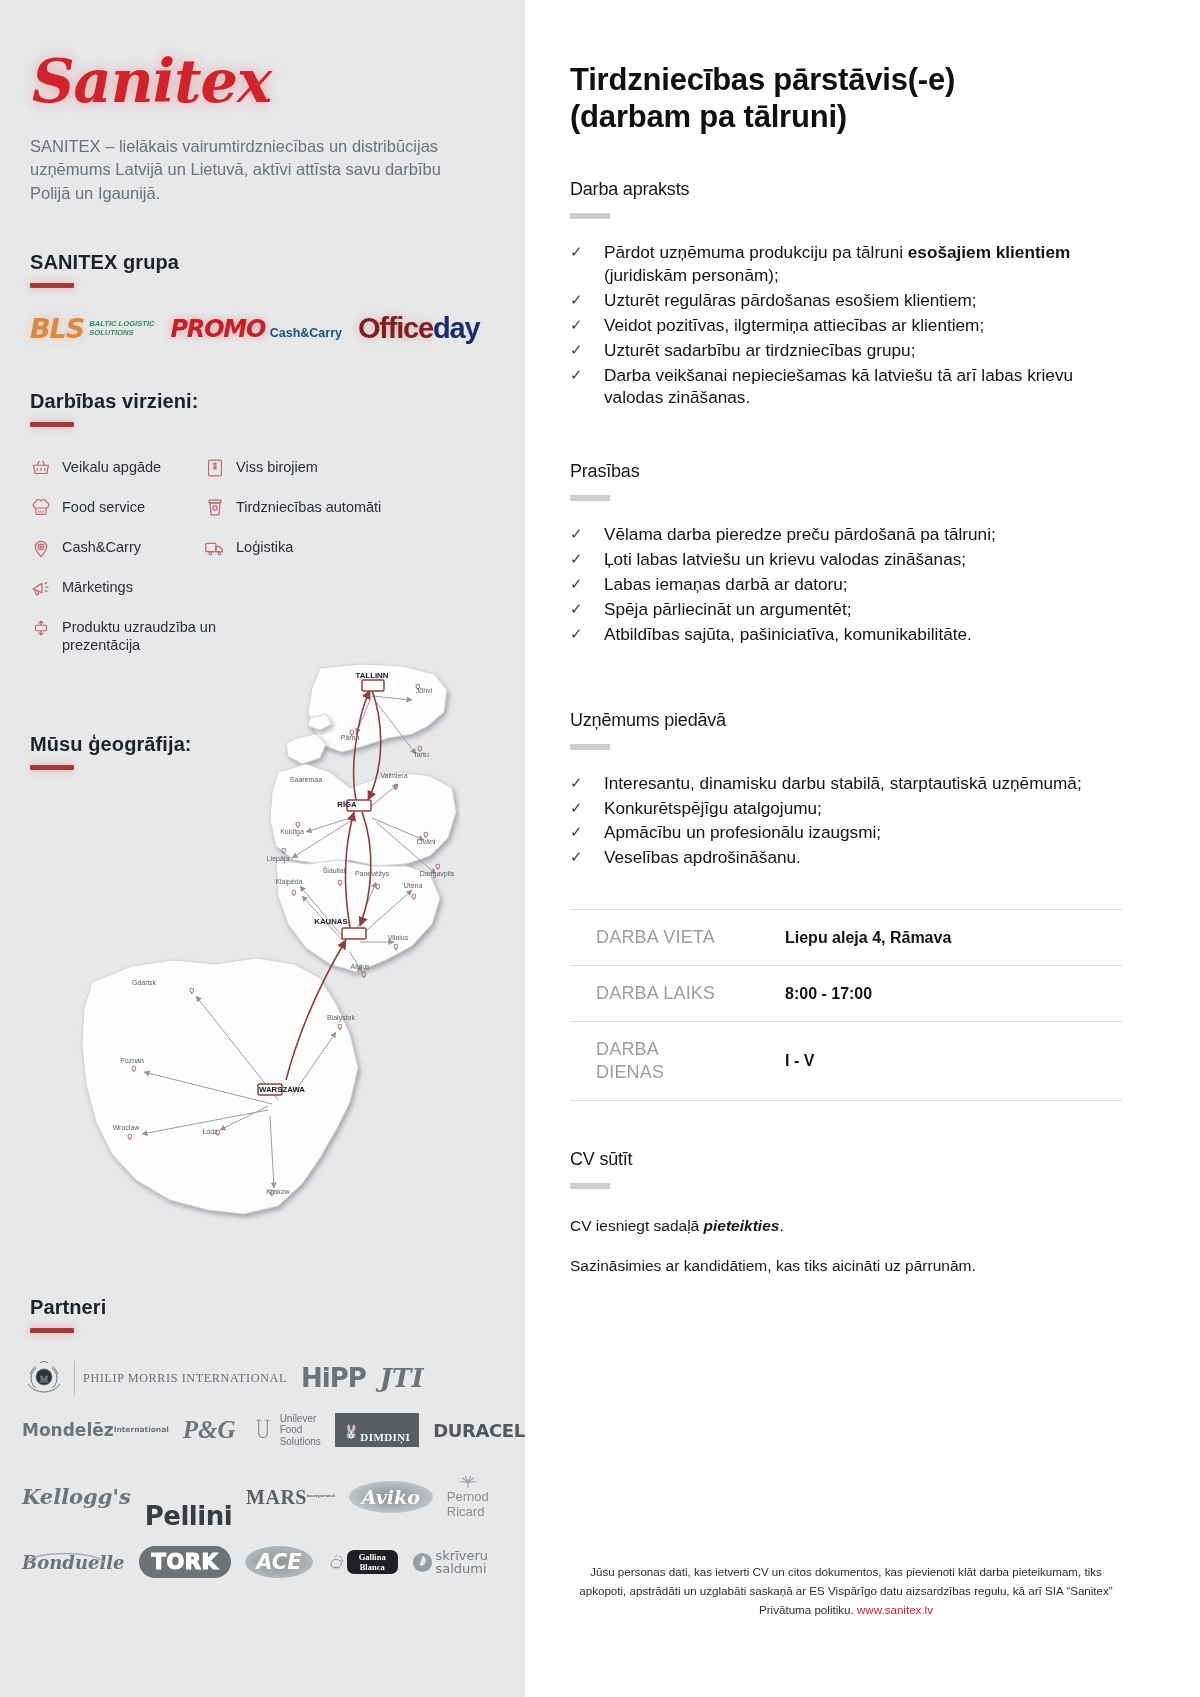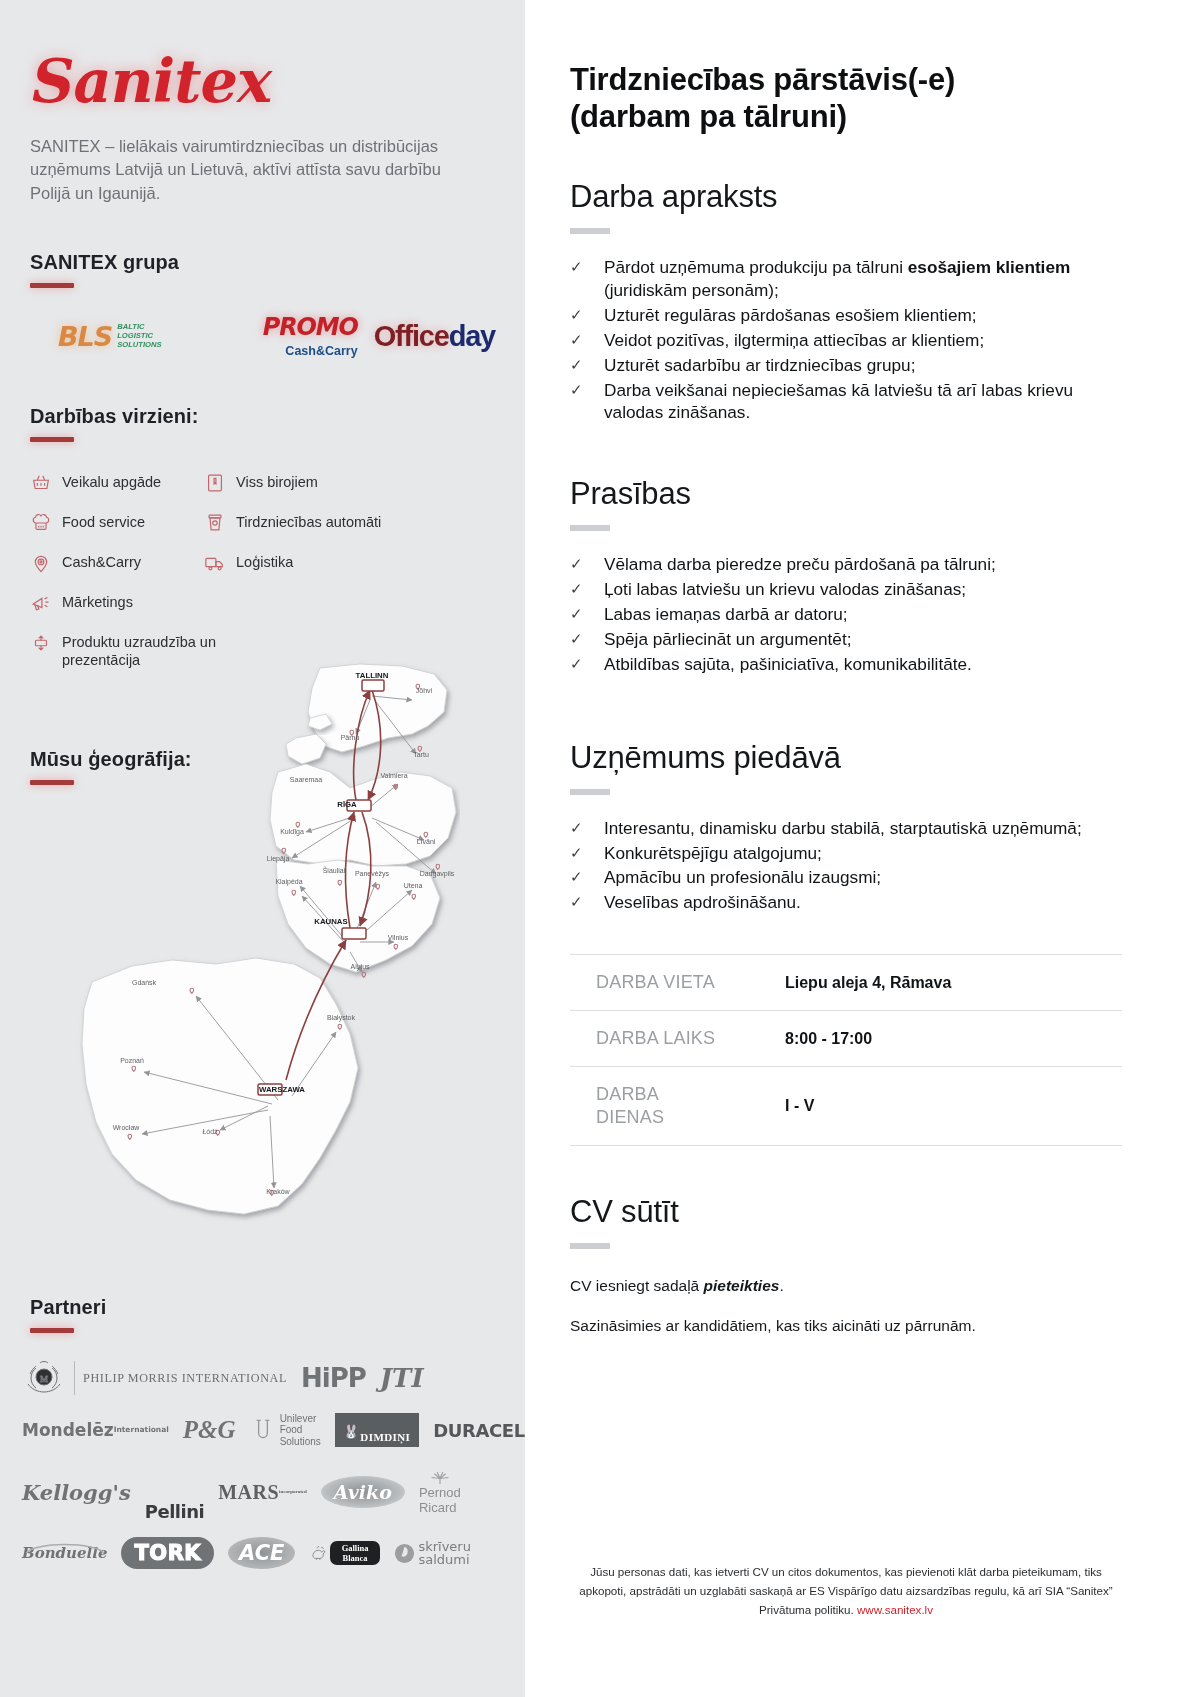--- a/index.html
+++ b/index.html
@@ -37,21 +37,21 @@
     font-size: 20px; font-weight: bold; color: #1e2125;
     margin-top: 46px; letter-spacing: .1px;
   }
   .rule {
     width: 44px; height: 5px; background: #a33b3b; border-radius: 1px;
     margin-top: 9px;
     box-shadow: 0 0 8px rgba(230,80,80,.45);
   }
   .emp-row { display: flex; align-items: center; gap: 10px; margin-top: 17px; }
   .emp-row .txt { font-size: 13.5px; color: #2c2f33; }
-  .grp-logos { display: flex; align-items: center; gap: 16px; margin-top: 25px; margin-left: 28px; }
+  .grp-logos { display: flex; align-items: center; gap: 16px; margin-top: 25px; }
   .bls { display:flex; align-items:center; gap:5px; }
   .bls .b1 {
     font-family: "DejaVu Sans", sans-serif; font-weight: bold; font-style: italic;
     font-size: 27px; color: #d98943; letter-spacing: -1px;
     text-shadow: 0 0 9px rgba(235,160,90,.5);
   }
   .bls .b2 { font-size: 7.6px; font-weight: bold; font-style: italic; color: #2f8f5f; line-height: 1.15; }
   .promo { text-align: right; }
   .promo .p1 {
     font-family: "DejaVu Sans", sans-serif; font-weight: bold; font-style: italic;
@@ -94,28 +94,28 @@
   .mondelez { font-family: "DejaVu Sans", sans-serif; font-weight: bold; font-size: 17px; color: #6f7376; line-height: .95; text-align:center;}
   .mondelez span { display:block; font-size: 7.5px; font-weight: bold; }
   .pg { font-family: "Liberation Serif", serif; font-weight: bold; font-style: italic; font-size: 25px; color: #6f7376; }
   .uni { display: flex; align-items: center; gap: 4px; }
   .uni .ut { font-family: "Liberation Sans", sans-serif; font-size: 10px; color: #6f7376; line-height: 1.12; }
   .dimdini { background: #5b5e61; color: #fff; font-family: "Liberation Serif", serif; font-weight: bold;
              font-size: 11px; padding: 6px 9px 4px; text-align: center; letter-spacing: .4px; }
   .dimdini .bun { font-size: 13px; line-height: 1; }
   .duracell { font-family: "DejaVu Sans", sans-serif; font-weight: bold; font-size: 18px; color: #55585b; letter-spacing: -.4px; }
   .kelloggs { font-family: "DejaVu Serif", serif; font-weight: bold; font-style: italic; font-size: 21px; color: #6f7376; }
-  .pellini { font-family: "DejaVu Sans", sans-serif; font-weight: bold; font-size: 18px; color: #3a3d40; letter-spacing: -.5px; margin-top: 39px; }
+  .pellini { font-family: "DejaVu Sans", sans-serif; font-weight: bold; font-size: 26px; color: #3a3d40; letter-spacing: -.5px; margin-top: 39px; }
   .mars { font-family: "Liberation Serif", serif; font-weight: bold; font-size: 20px; color: #5d6063; letter-spacing: .5px; text-align:center; line-height:.9;}
   .mars span { display:block; font-size: 5px; letter-spacing: 0; }
   .aviko { font-family: "DejaVu Serif", serif; font-weight: bold; font-style: italic; font-size: 19px; color: #fff;
            background: radial-gradient(ellipse at center, #8c9093 0%, #b9bdc0 62%, #e7e8ea 100%);
            border-radius: 50%; padding: 5px 13px; }
   .pernod { font-family: "Liberation Sans", sans-serif; font-size: 13px; color: #8b8f92; }
-  .bonduelle { font-family: "DejaVu Serif", serif; font-weight: bold; font-style: italic; font-size: 15px; color: #6f7376; }
+  .bonduelle { font-family: "DejaVu Serif", serif; font-weight: bold; font-style: italic; font-size: 18px; color: #6f7376; }
   .tork { background: #6f7376; color: #fff; font-family: "DejaVu Sans", sans-serif; font-weight: bold;
           font-size: 21px; padding: 4px 13px; border-radius: 16px; letter-spacing: .5px;
           -webkit-text-stroke: 1.2px #fff; }
   .ace { font-family: "DejaVu Sans", sans-serif; font-weight: bold; font-style: italic; font-size: 21px; color: #fff;
          background: radial-gradient(ellipse at center, #8f9396, #c3c6c9); border-radius: 50%; padding: 4px 11px; }
   .gallina { text-align: center; }
   .gallina .gb { background: #1e2023; color: #fff; font-family: "Liberation Serif", serif; font-weight: bold;
                  font-size: 8.5px; padding: 2px 7px; border-radius: 7px; display: inline-block; }
   .skriv { display: flex; align-items: center; gap: 3px; }
   .skriv .st { font-family: "DejaVu Sans", sans-serif; font-size: 13px; color: #7a7e81; line-height: 1.0; font-weight: 500;}
@@ -125,21 +125,21 @@
     flex: 1; height: 1478px;
     padding: 62px 78px 0 45px;
     background: #fff;
     position: relative;
   }
   h1.job-title {
     font-size: 31px; font-weight: bold; color: #0d0f11; line-height: 1.18;
     letter-spacing: -.2px;
   }
   h2.head {
-    font-size: 31px; font-weight: normal; color: #15181b;
+    font-size: 18px; font-weight: normal; color: #15181b;
     letter-spacing: -.2px;
   }
   .ghead-rule { width: 40px; height: 6px; background: #ccced1; margin-top: 13px; }
   ul.checks { list-style: none; margin-top: 22px; }
   ul.checks li {
     display: flex; gap: 21px; align-items: flex-start;
     font-size: 17.2px; color: #111417; line-height: 1.33;
     margin-bottom: 2px;
   }
   ul.checks li .ck { flex: 0 0 13px; color: #3a3d40; font-size: 15px; line-height: 1.45; }

